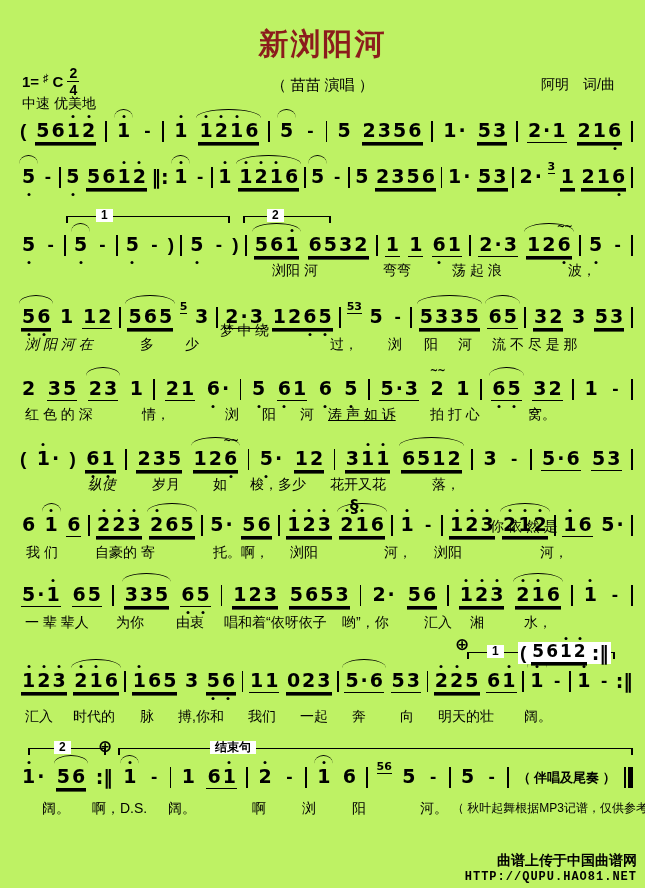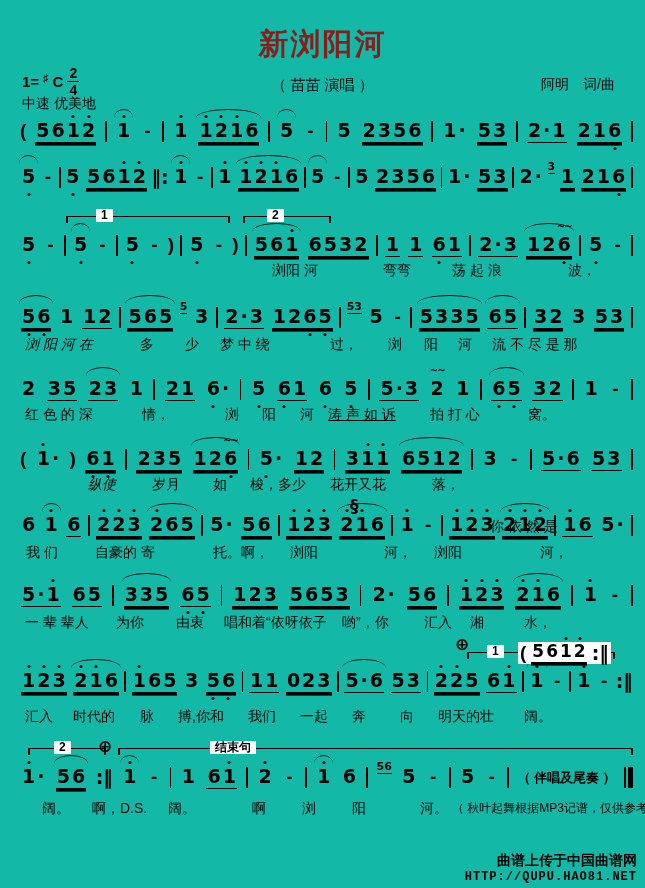--- a/index.html
+++ b/index.html
@@ -1,16 +1,16 @@
 <!DOCTYPE html>
 <html><head>
 <meta charset="utf-8">
 <style>
   html,body{margin:0;padding:0;background:#fff;}
-  .sheet{position:relative;width:645px;height:888px;background:#14b8a6;overflow:hidden;
+  .sheet{position:relative;width:645px;height:888px;background:#bef264;overflow:hidden;
          font-family:"Liberation Sans",sans-serif;color:#000;}
   .title{position:absolute;top:24px;left:0;width:100%;text-align:center;
          font-size:30px;font-weight:bold;letter-spacing:2px;}
   .keyline{position:absolute;top:66px;left:22px;font-size:15px;font-weight:bold;display:flex;align-items:center;gap:4px;}
   .sharp{font-size:11px;vertical-align:super;position:relative;top:-4px;}
   .meter{display:inline-flex;flex-direction:column;align-items:center;font-size:14px;line-height:1;font-weight:bold;}
   .meter .mt{border-bottom:1.5px solid #000;padding:0 2px 1px;}
   .meter .mb{padding-top:1px;}
   .tempo{position:absolute;top:95px;left:22px;font-size:14px;}
   .performer{position:absolute;top:76px;left:0;width:100%;text-align:center;font-size:15px;}
@@ -345,21 +345,21 @@
         </span></span>
       <span class="tok u2"><span class="chars">
           <span class="ch">5</span>
           <span class="ch">3</span>
         </span></span>
       <span class="bar"></span>
     </div>
     <span class="lyr" style="left: 25px; top: 336px; font-style: italic;">浏  阳 河 在</span>
     <span class="lyr" style="left: 140px; top: 336px;">多</span>
     <span class="lyr" style="left: 185px; top: 336px;">少</span>
-    <span class="lyr" style="left: 220px; top: 336px;">梦 中 绕</span>
+    <span class="lyr" style="left: 220px; top: 322px; font-family: Liberation Serif, serif;">梦 中 绕</span>
     <span class="lyr" style="left: 330px; top: 336px;">过，</span>
     <span class="lyr" style="left: 388px; top: 336px;">浏</span>
     <span class="lyr" style="left: 424px; top: 336px;">阳</span>
     <span class="lyr" style="left: 458px; top: 336px;">河</span>
     <span class="lyr" style="left: 492px; top: 336px;">流 不 尽 是 那</span>
     <div class="sys" style="top: 378px;">
       <span class="tok"><span class="chars">
           <span class="ch">2</span>
         </span></span>
       <span class="tok u1"><span class="chars">

